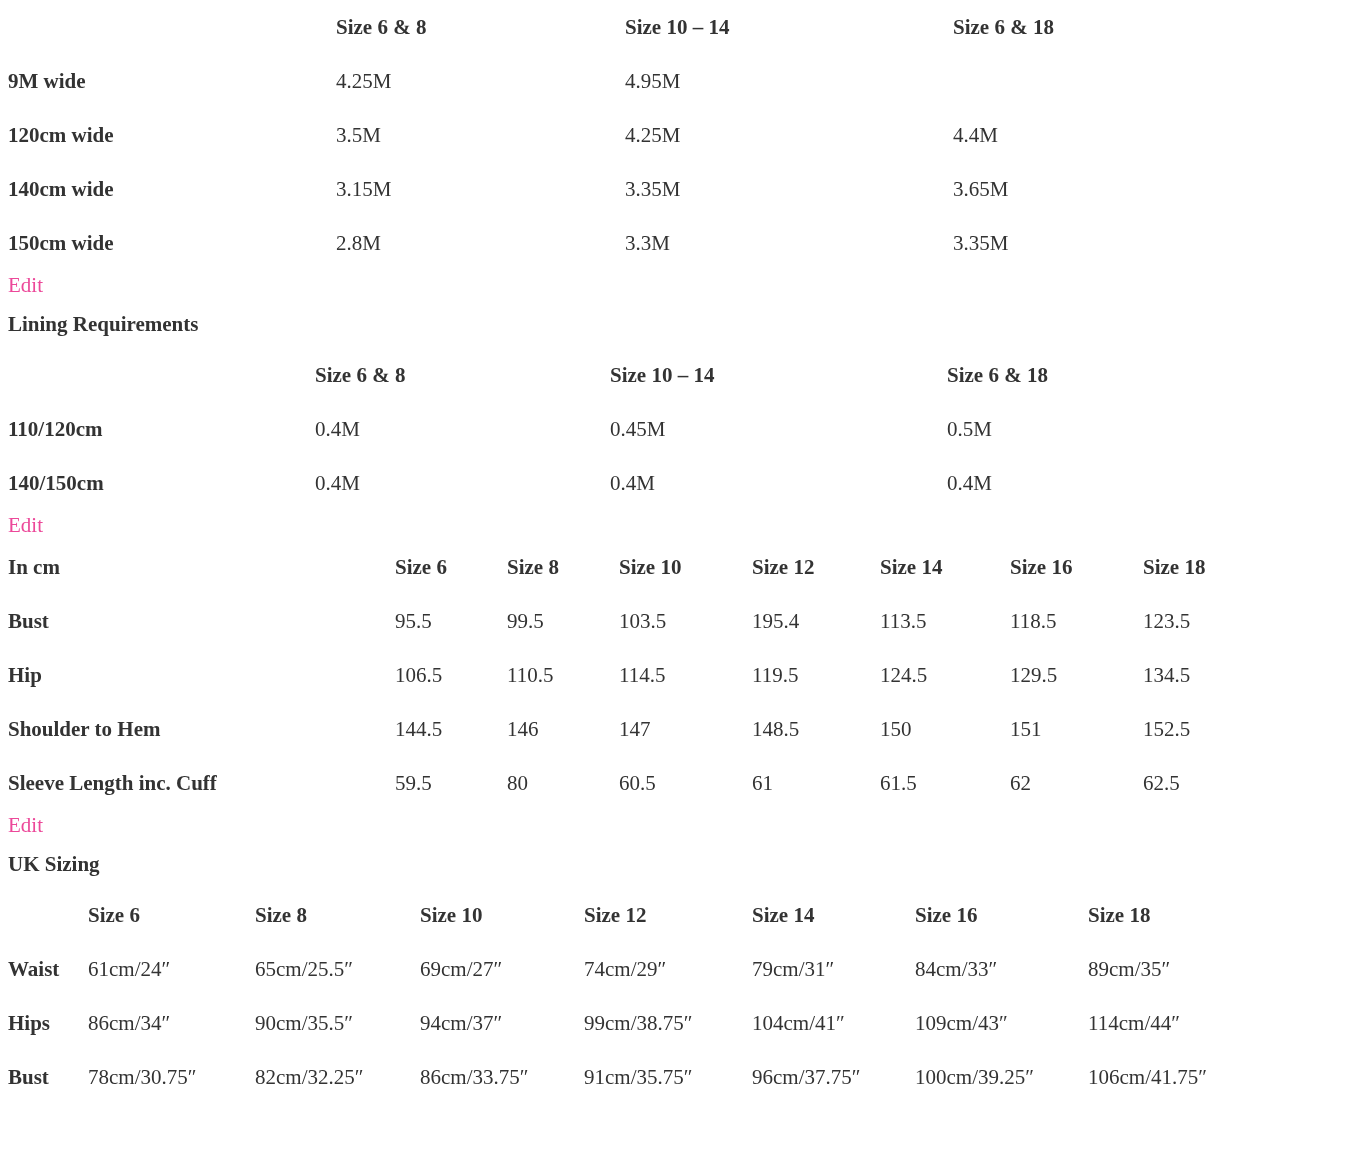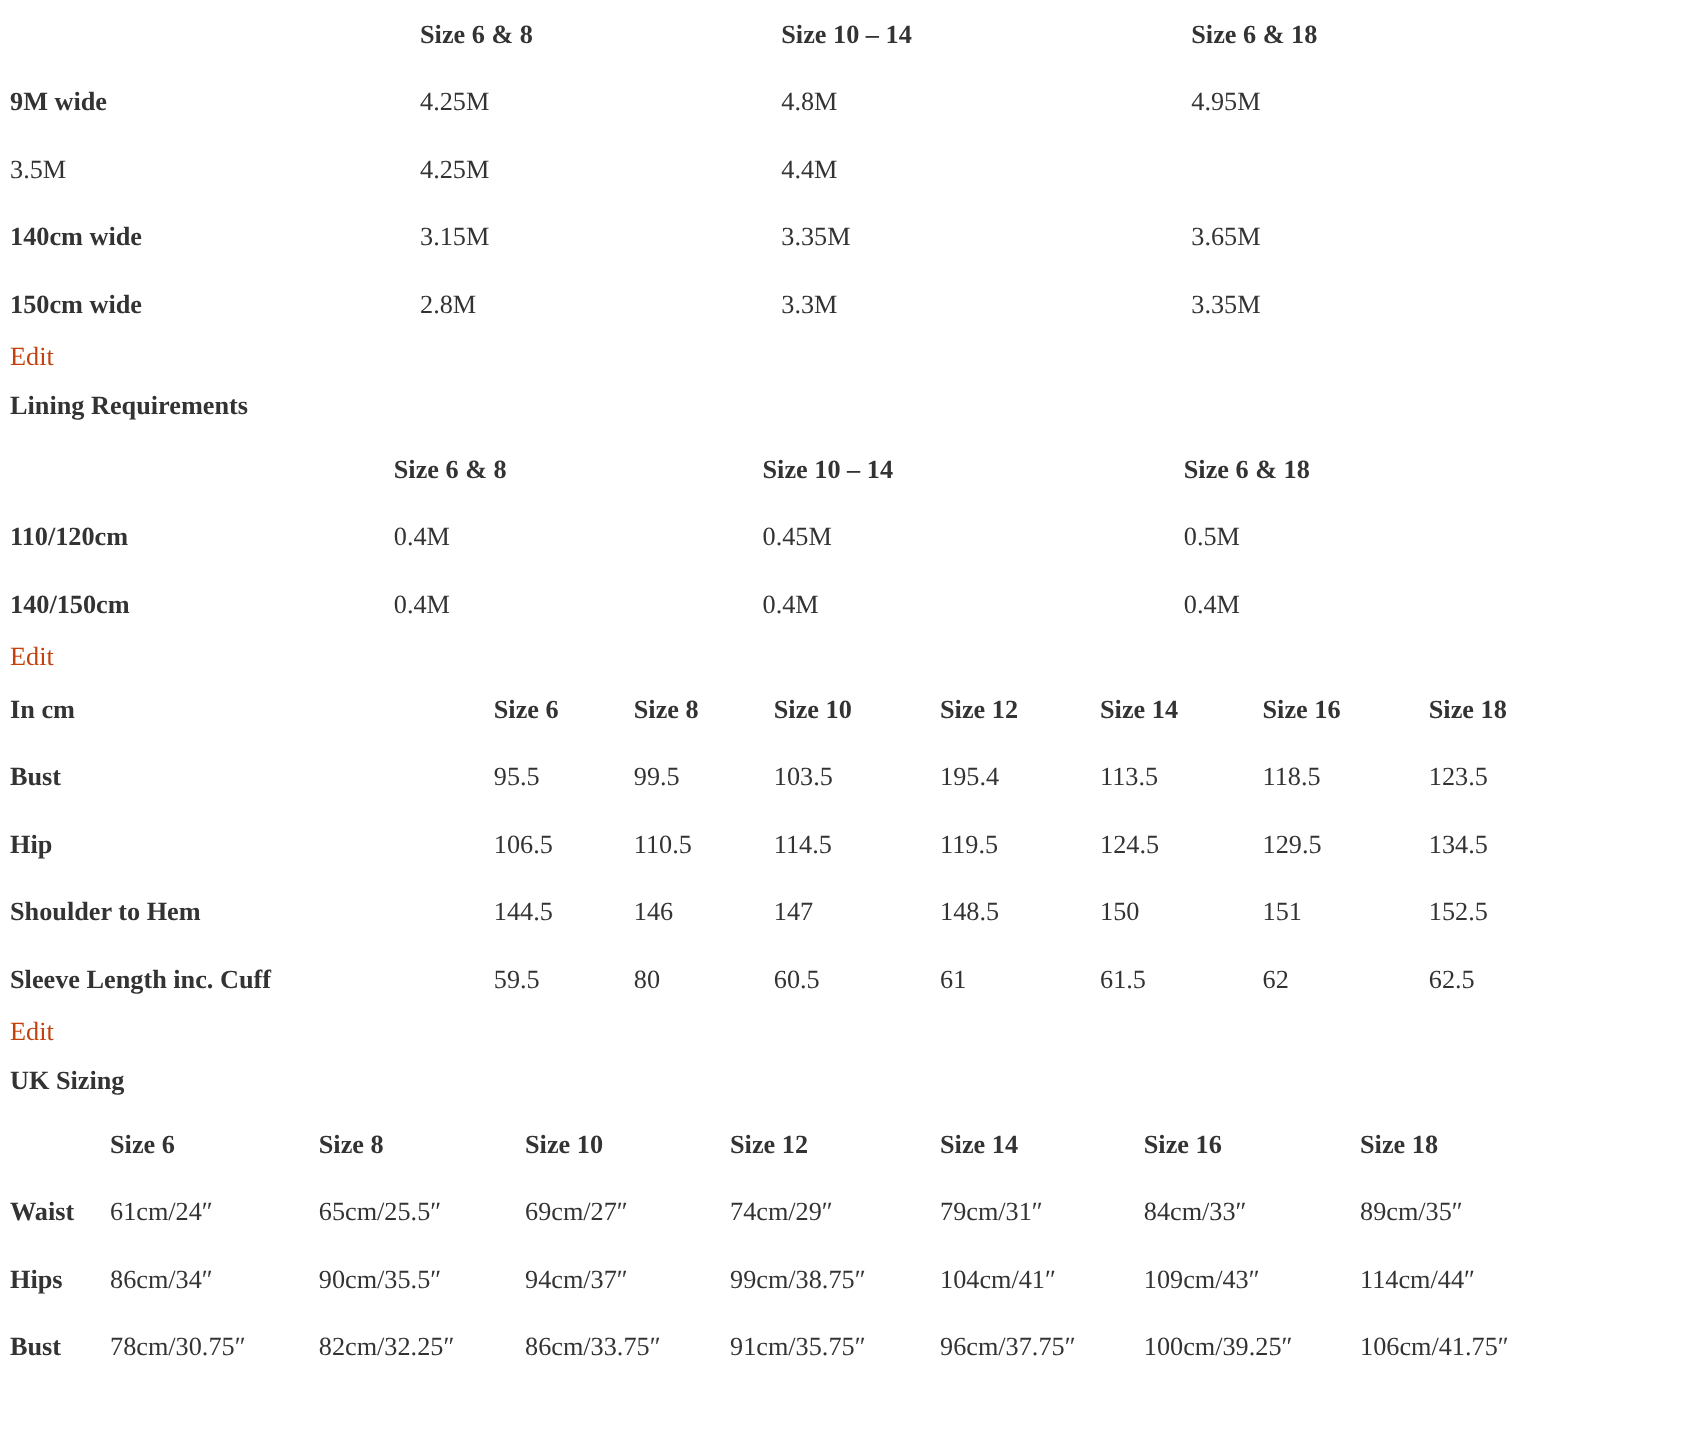--- a/index.html
+++ b/index.html
@@ -20,21 +20,21 @@
   .t3 .row { grid-template-columns: 387px 112px 112px 133px 128px 130px 133px auto; }
   .t4 .row { grid-template-columns: 80px 167px 165px 164px 168px 163px 173px auto; }
   .hdr { font-weight: bold; }
   .lbl { font-weight: bold; }
   .val { font-weight: normal; }
   .edit {
     height: 30px;
     display: flex;
     align-items: center;
     font-weight: normal;
-    color: #c2410c;
+    color: #ec4899;
     cursor: pointer;
     width: 60px;
   }
   .section-title {
     height: 48px;
     display: flex;
     align-items: center;
     font-weight: bold;
   }
 </style>
@@ -46,24 +46,24 @@
   <div class="tbl t1">
     <div class="row">
       <span class="hdr"></span>
       <span class="hdr">Size 6 &amp; 8</span>
       <span class="hdr">Size 10 – 14</span>
       <span class="hdr">Size 6 &amp; 18</span>
     </div>
     <div class="row">
       <span class="lbl">9M wide</span>
       <span class="val">4.25M</span>
-      <span class="val">4.8M</span>
       <span class="val">4.95M</span>
     </div>
     <div class="row">
+      <span class="lbl">120cm wide</span>
       <span class="val">3.5M</span>
       <span class="val">4.25M</span>
       <span class="val">4.4M</span>
     </div>
     <div class="row">
       <span class="lbl">140cm wide</span>
       <span class="val">3.15M</span>
       <span class="val">3.35M</span>
       <span class="val">3.65M</span>
     </div>

